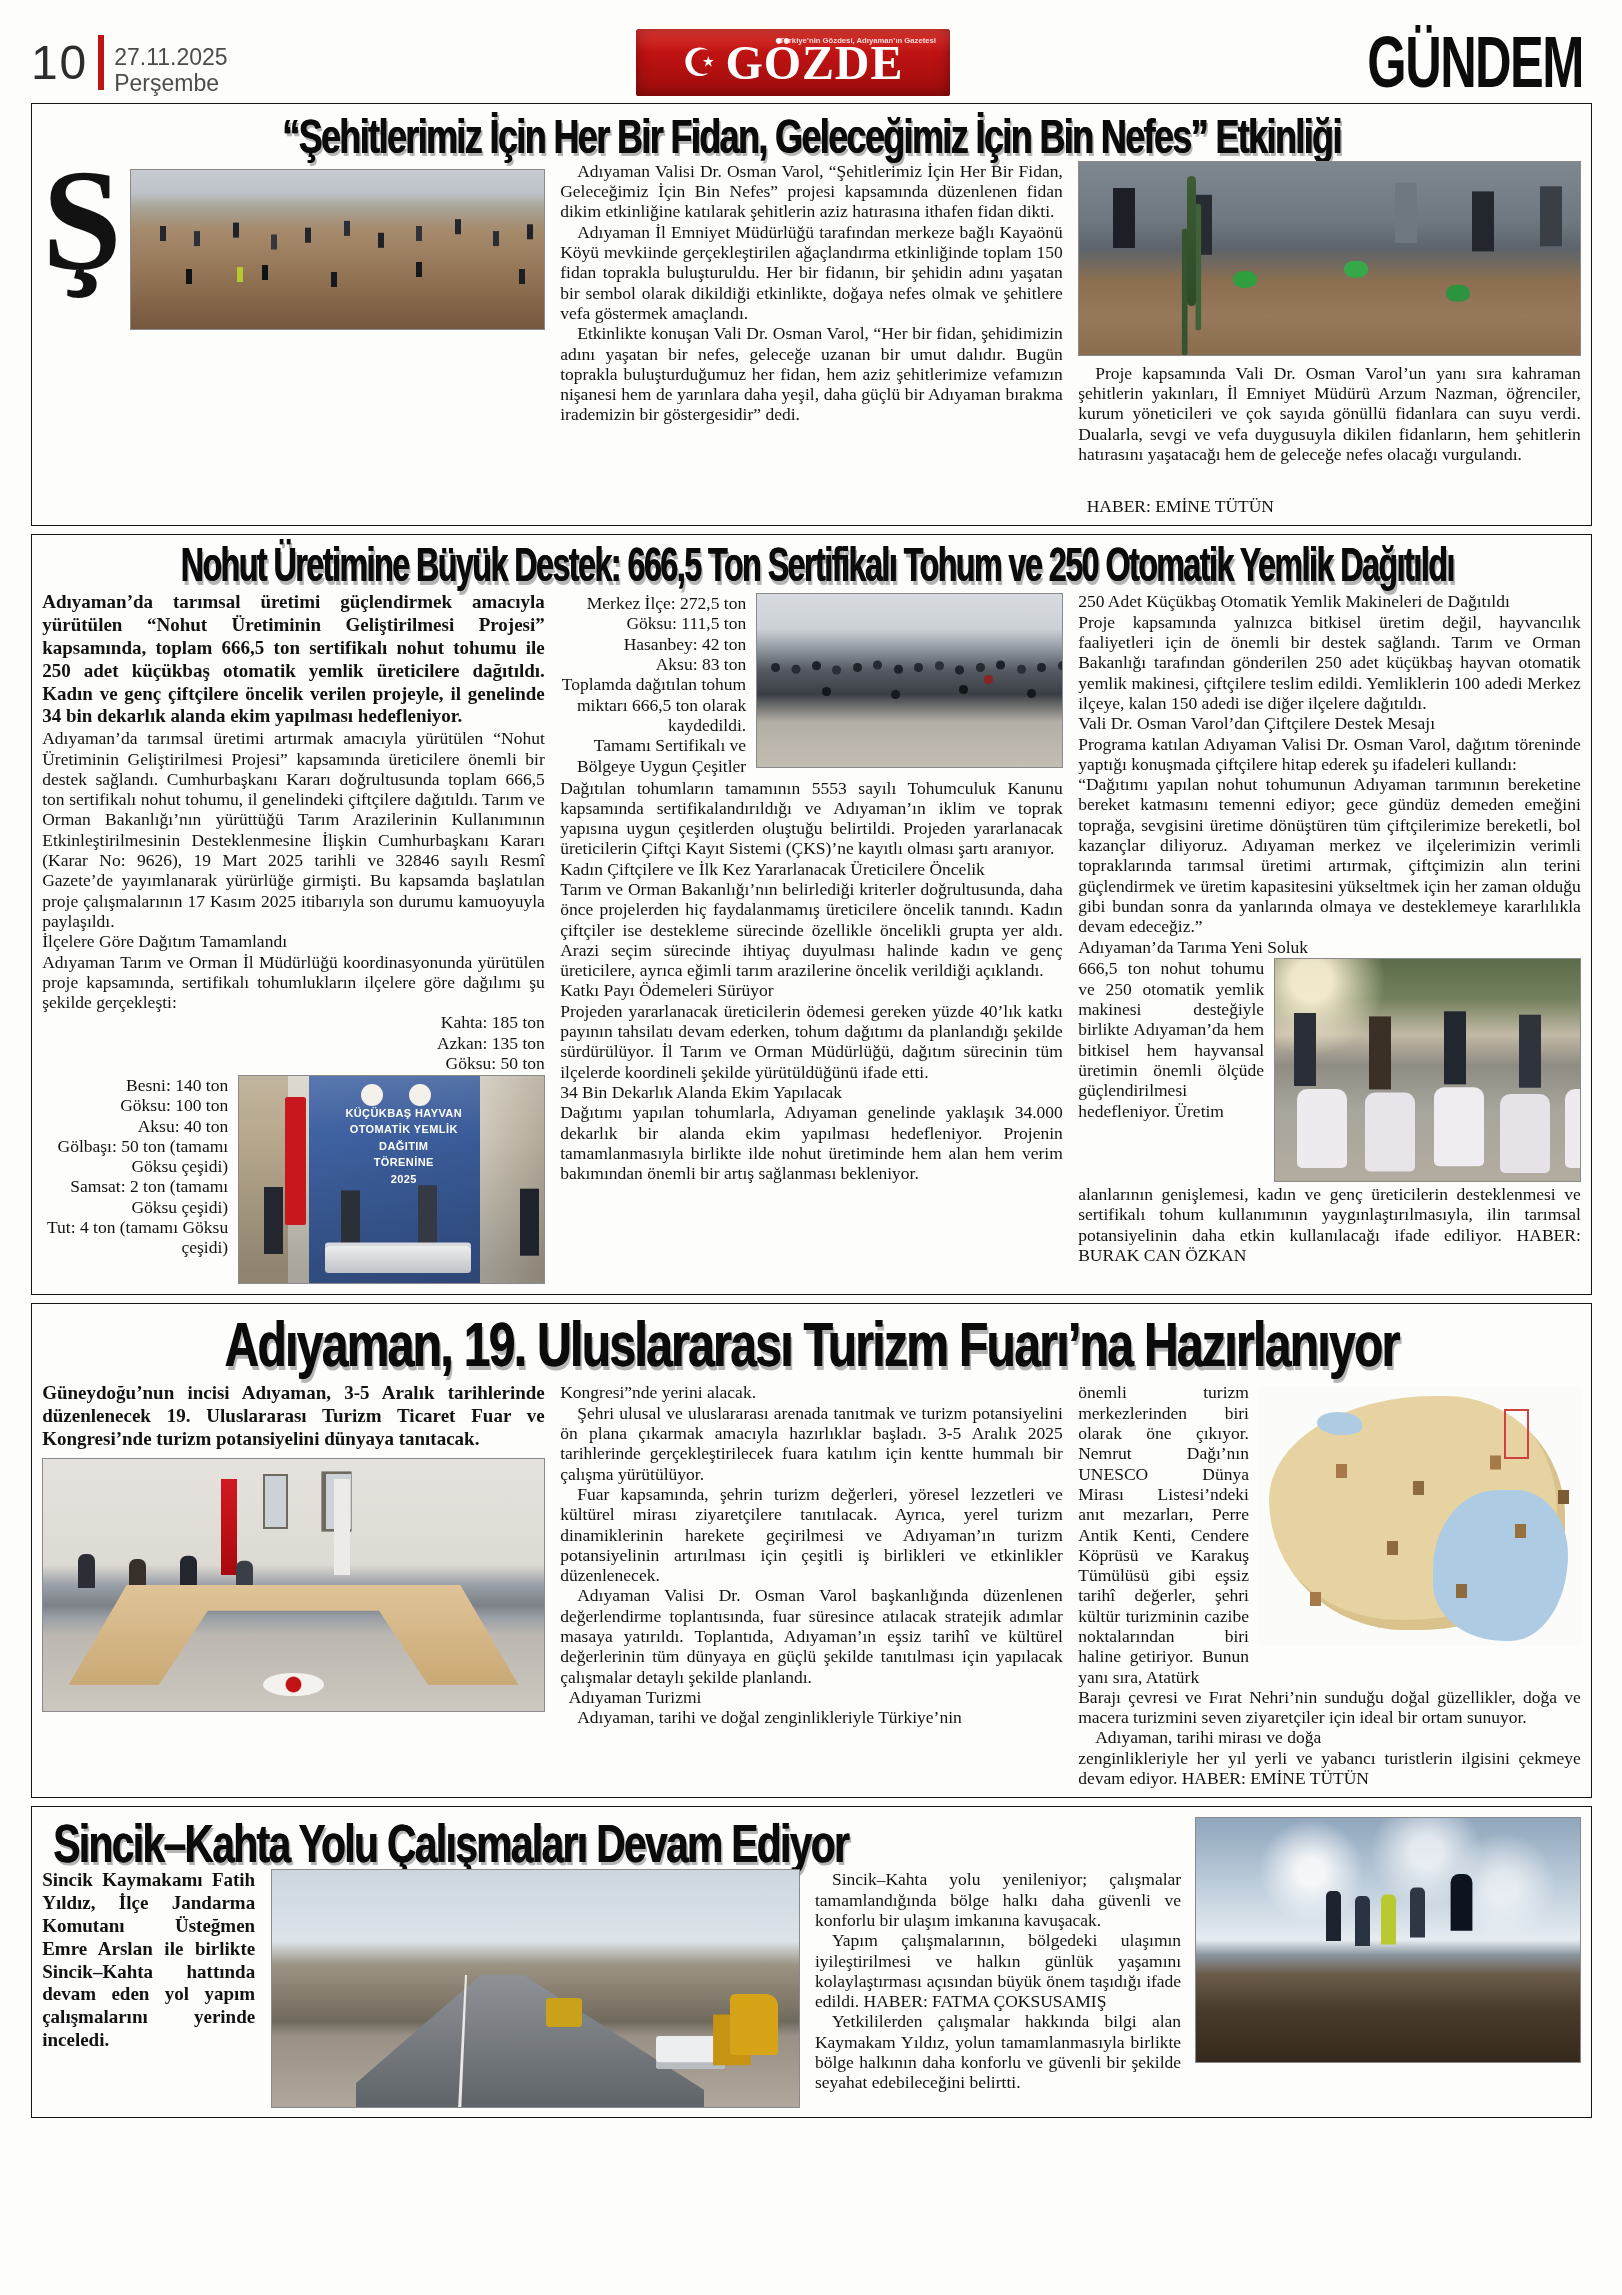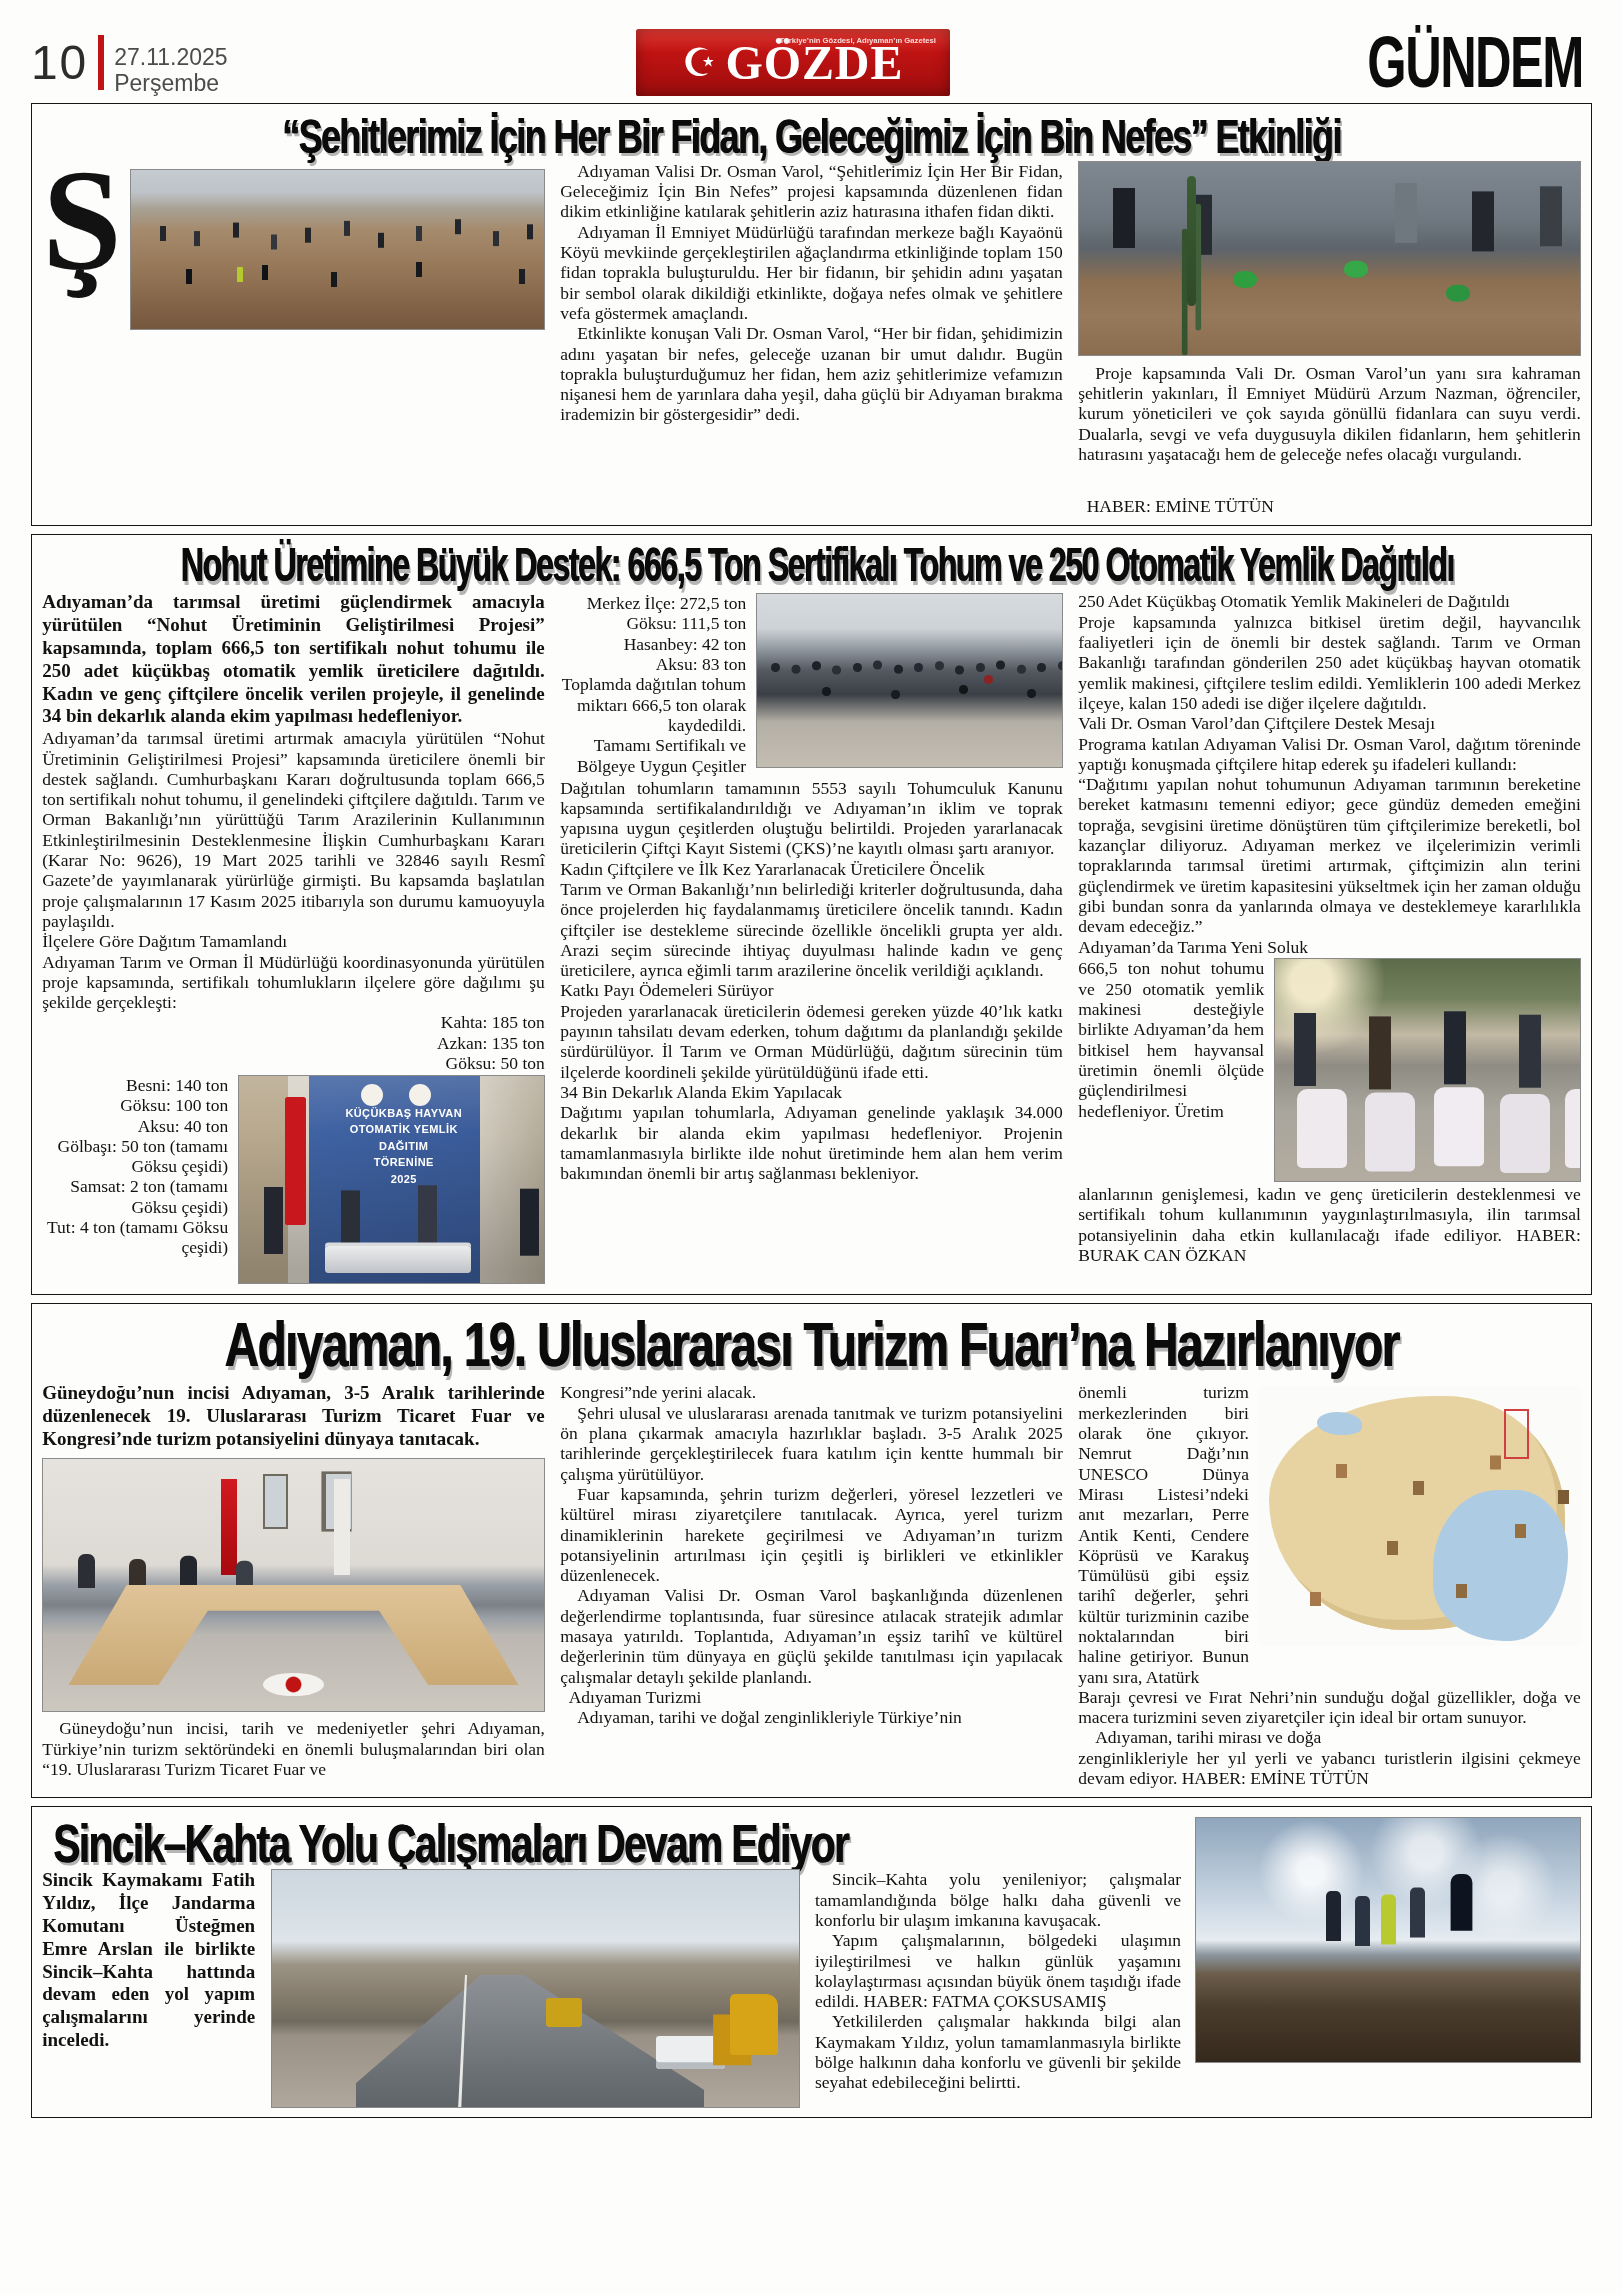--- a/index.html
+++ b/index.html
@@ -260,21 +260,20 @@
       <div class="col">
         <div class="lead">Güneydoğu’nun incisi Adıyaman, 3-5 Aralık tarihlerinde düzenlenecek 19. Uluslararası Turizm Ticaret Fuar ve Kongresi’nde turizm potansiyelini dünyaya tanıtacak.</div>
         <div class="ph" id="ph6">
           <div class="frame6"></div>
           <div class="flag6"></div>
           <div class="wflag6"></div>
           <div class="men6"></div>
           <div class="table6"></div>
           <div class="flowers6"></div>
         </div>
-        <div class="p">Güneydoğu’nun incisi, tarih ve medeniyetler şehri Adıyaman, Türkiye’nin turizm sektöründeki en önemli buluşmalarından biri olan “19. Uluslararası Turizm Ticaret Fuar ve</div>
       </div>
       <div class="col">
         <div class="p" style="text-indent:0">Kongresi”nde yerini alacak.</div>
         <div class="p">Şehri ulusal ve uluslararası arenada tanıtmak ve turizm potansiyelini ön plana çıkarmak amacıyla hazırlıklar başladı. 3-5 Aralık 2025 tarihlerinde gerçekleştirilecek fuara katılım için kentte hummalı bir çalışma yürütülüyor.</div>
         <div class="p">Fuar kapsamında, şehrin turizm değerleri, yöresel lezzetleri ve kültürel mirası ziyaretçilere tanıtılacak. Ayrıca, yerel turizm dinamiklerinin harekete geçirilmesi ve Adıyaman’ın turizm potansiyelinin artırılması için çeşitli iş birlikleri ve etkinlikler düzenlenecek.</div>
         <div class="p">Adıyaman Valisi Dr. Osman Varol başkanlığında düzenlenen değerlendirme toplantısında, fuar süresince atılacak stratejik adımlar masaya yatırıldı. Toplantıda, Adıyaman’ın eşsiz tarihî ve kültürel değerlerinin tüm dünyaya en güçlü şekilde tanıtılması için yapılacak çalışmalar detaylı şekilde planlandı.</div>
         <div class="sub" style="text-indent:8.5px">Adıyaman Turizmi</div>
         <div class="p">Adıyaman, tarihi ve doğal zenginlikleriyle Türkiye’nin</div>
       </div>
       <div class="col">

